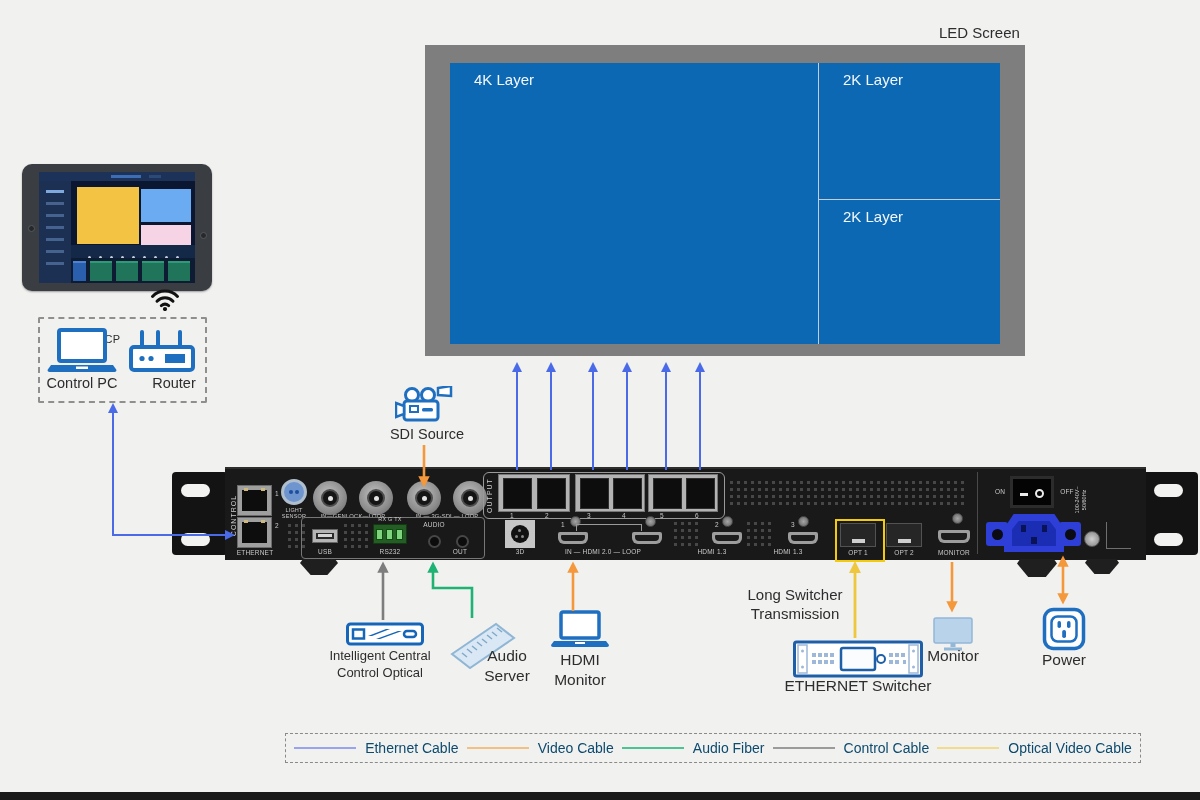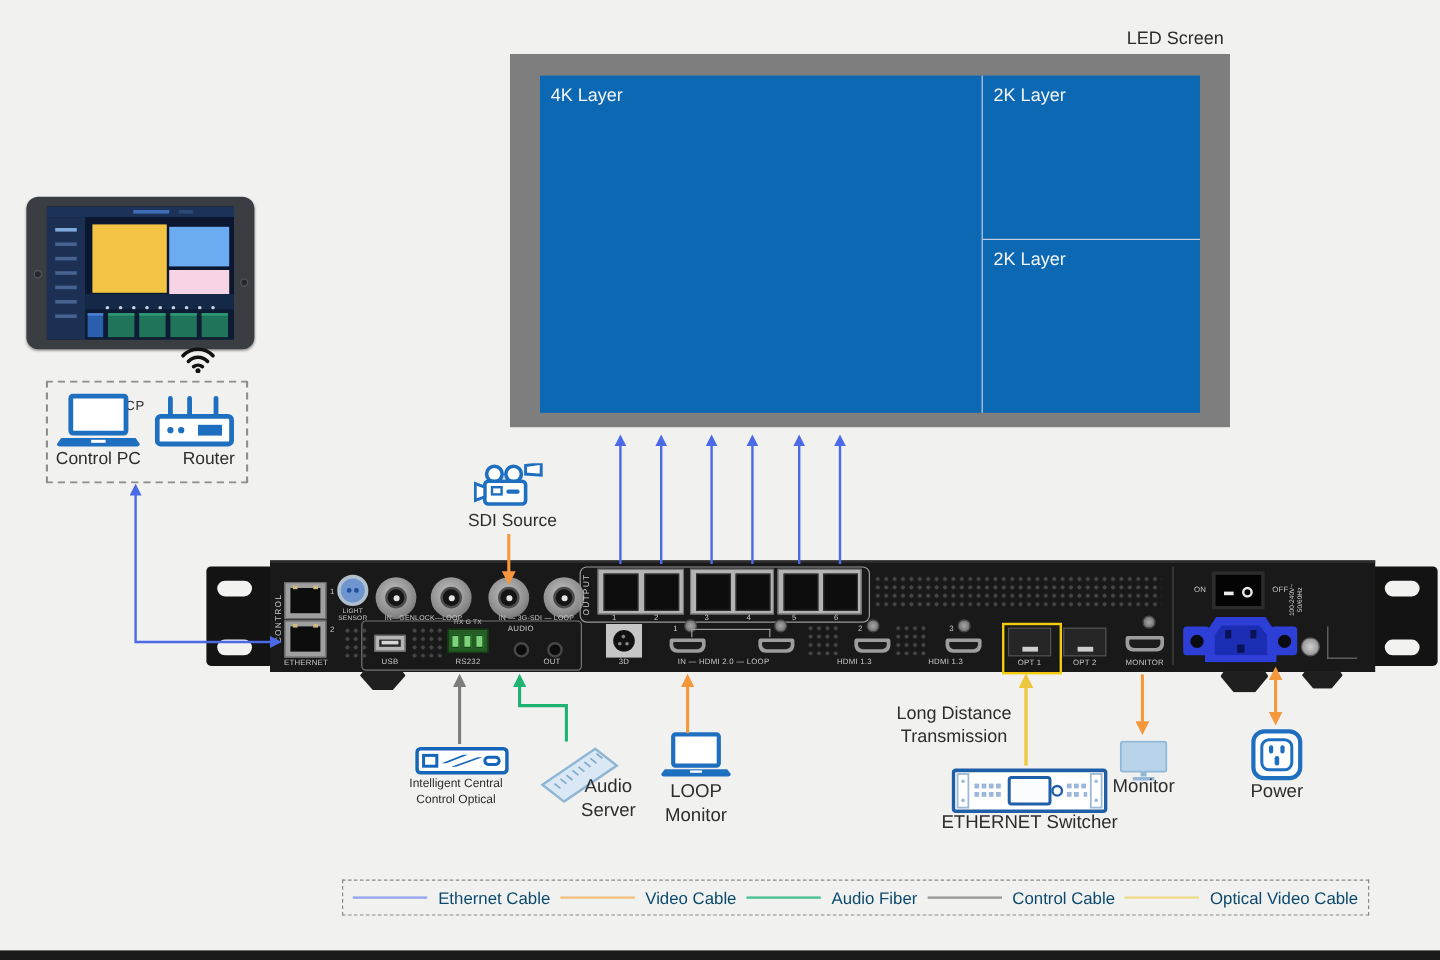--- a/index.html
+++ b/index.html
@@ -9,21 +9,21 @@
   .lbl{position:absolute;color:#2d2d2d;font-size:15px;}
   .lbl.center{text-align:center;}
   svg{display:block;}
 
   
   .led-frame{position:absolute;left:425px;top:45px;width:600px;height:311px;background:#7e7e7e;}
   .led-inner{position:absolute;left:25px;top:18px;right:25px;bottom:12px;background:var(--c-led);}
   .led-4k{position:absolute;left:0;top:0;width:368px;height:100%;border-right:1.5px solid #c3cedd;}
   .led-2k-t{position:absolute;left:369px;top:0;right:0;height:136px;border-bottom:1.5px solid #c3cedd;}
   .led-2k-b{position:absolute;left:369px;top:137px;right:0;bottom:0;}
-  .led-tag{color:#f4f7fa;font-size:15px;padding:8px 0 0 9px;}
+  .led-tag{color:#f4f7fa;font-size:15px;padding:8px 0 0 24px;}
 
   
   .tablet{position:absolute;left:22px;top:164px;width:190px;height:127px;background:#3a3d41;border-radius:10px;box-shadow:0 1px 2px rgba(0,0,0,.35);}
   .tab-screen{position:absolute;left:17px;top:8px;width:156px;height:111px;background:#10203a;overflow:hidden;}
   .ts-topbar{position:absolute;left:0;top:0;right:0;height:9px;background:#1c3258;}
   .ts-topbar i{position:absolute;top:3px;height:3px;background:#3d6db5;}
   .ts-sidebar{position:absolute;left:0;top:9px;width:32px;bottom:0;background:#1c3054;}
   .ts-sidebar i{display:block;width:18px;height:3px;margin:9px auto 0;background:#46628f;}
   .ts-sidebar i.hl{background:#7fa8dd;}
   .ts-canvas{position:absolute;left:32px;top:9px;right:0;height:64px;background:#0b1730;}
@@ -330,21 +330,21 @@
     <div class="foot" style="left:913px;top:92px;width:34px;height:15px;"></div>
   </div>
 
   <svg class="abs" style="left:346px;top:621px;" width="78" height="26" viewBox="0 0 78 26">
     <rect x="1.5" y="3" width="75" height="20" rx="3" fill="#fff" stroke="#1565b8" stroke-width="3"></rect>
     <rect x="7" y="8.5" width="11" height="9" fill="none" stroke="#1565b8" stroke-width="2.5"></rect>
     <polygon points="22,15 40,8 44,8 26,15" fill="#1565b8"></polygon>
     <polygon points="30,18 52,10 56,10 34,18" fill="#1565b8"></polygon>
     <rect x="58" y="10" width="12" height="6" rx="3" fill="none" stroke="#1565b8" stroke-width="2.5"></rect>
   </svg>
-  <div class="lbl center twoline" style="left:300px;top:648px;width:160px;font-size:10px;">
+  <div class="lbl center twoline" style="left:300px;top:648px;width:160px;font-size:13px;">
     <div>Intelligent Central</div>
       <div>Control Optical</div>
   </div>
 
   <svg class="abs" style="left:450px;top:617px;" width="66" height="52" viewBox="0 0 66 52">
     <polygon points="2,37 46,7 64,21 20,51" fill="#d9e8f4" stroke="#8fb6d4" stroke-width="2"></polygon>
     <g stroke="#7fa8c8" stroke-width="1.4">
       <line x1="12" y1="36" x2="17" y2="40"></line>
         <line x1="17" y1="32" x2="22" y2="36"></line>
       <line x1="22" y1="29" x2="27" y2="33"></line>
@@ -359,26 +359,26 @@
     <div>Audio</div>
       <div>Server</div>
   </div>
 
   <svg class="abs" style="left:550px;top:610px;" width="60" height="38" viewBox="0 0 60 38">
     <rect x="11" y="2" width="38" height="26" rx="2" fill="#fff" stroke="#1e6fc0" stroke-width="3.5"></rect>
     <path d="M4 31 h52 l3 4 a2 2 0 0 1 -2 2 H3 a2 2 0 0 1 -2 -2 z" fill="#1e6fc0"></path>
     <rect x="25" y="32" width="10" height="2" fill="#fff"></rect>
   </svg>
   <div class="lbl center twoline" style="left:535px;top:650px;width:90px;font-size:15.5px;">
-    <div>LOOP</div>
+    <div>HDMI</div>
       <div>Monitor</div>
   </div>
 
   <div class="lbl center twoline" style="left:725px;top:585px;width:140px;font-size:15px;">
-    <div>Long Distance</div>
+    <div>Long Switcher</div>
       <div>Transmission</div>
   </div>
   <svg class="abs" style="left:793px;top:640px;" width="130" height="38" viewBox="0 0 130 38">
     <rect x="1.5" y="2" width="127" height="34" rx="2" fill="#fff" stroke="#1e5fa8" stroke-width="3"></rect>
     <rect x="5" y="5" width="9" height="28" fill="#fff" stroke="#9db8d8" stroke-width="1.5"></rect>
     <circle cx="9.5" cy="11" r="1.5" fill="#9db8d8"></circle>
       <circle cx="9.5" cy="27" r="1.5" fill="#9db8d8"></circle>
     <rect x="116" y="5" width="9" height="28" fill="#fff" stroke="#9db8d8" stroke-width="1.5"></rect>
     <circle cx="120.5" cy="11" r="1.5" fill="#9db8d8"></circle>
       <circle cx="120.5" cy="27" r="1.5" fill="#9db8d8"></circle>

